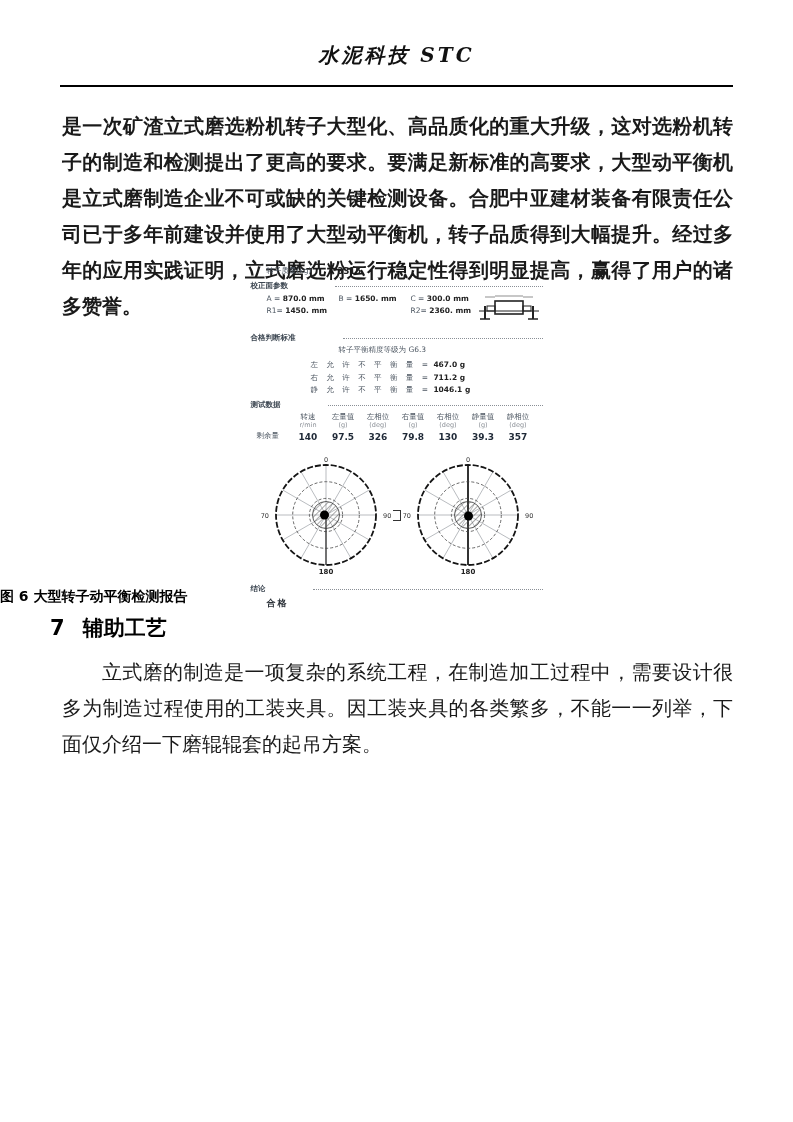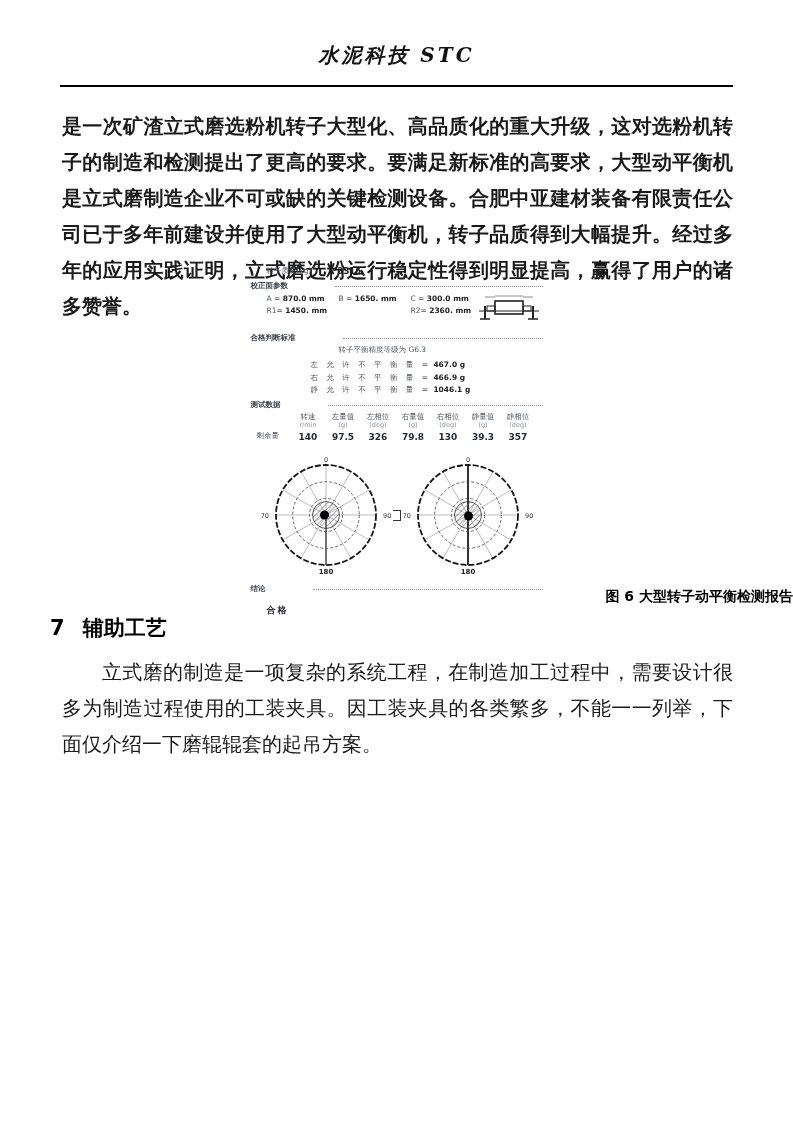--- a/index.html
+++ b/index.html
@@ -18,21 +18,21 @@
   .p1{top:108px;font-weight:bold;}
   .p2{top:654px;}
   .p3{top:760px;}
 
   
   .sec-heading{position:absolute;top:614px;left:50px;font-family:"DejaVu Sans","Liberation Sans",sans-serif;
         font-weight:bold;font-size:21px;color:#000;}
   .sec-heading .num{margin-right:18px;}
 
   
-  .fig-caption{position:absolute;top:588px;left:0;right:0;text-align:right;
+  .fig-caption{position:absolute;top:588px;left:0;right:0;text-align:left;
         font-family:"DejaVu Sans","Liberation Sans",sans-serif;font-weight:bold;font-size:14px;color:#000;}
 
   
   .report{position:absolute;top:266px;left:50%;transform:translateX(-50%);width:292px;
         font-family:"DejaVu Sans","Liberation Sans",sans-serif;font-size:7.5px;color:#4b5560;}
   .report .mass-row{padding-left:16px;margin-bottom:5px;display:flex;align-items:flex-start;}
   .report .mass-row .val{margin-left:26px;font-weight:bold;color:#222;font-size:8.5px;}
   .sect{display:flex;align-items:center;margin:3px 0 2px 0;gap:44px;}
   .sect .lbl{font-weight:bold;color:#3d4752;white-space:nowrap;}
   .sect .dots{flex:1;border-bottom:1px dotted #8a8f96;margin-left:3px;height:1px;}
@@ -47,21 +47,21 @@
   .standard .uline .sp{letter-spacing:3px;}
   .standard .uline b{color:#222;letter-spacing:0;}
   .dtable{display:flex;padding-left:6px;margin-top:2px;}
   .dtable .rowlab{width:34px;align-self:flex-end;padding-bottom:1px;color:#4b5560;}
   .dtable .col{width:35px;text-align:center;}
   .dtable .cname{color:#4b5560;}
   .dtable .cunit{color:#8a8f96;font-size:6.5px;line-height:7px;}
   .dtable .cval{font-weight:bold;color:#1f2937;font-size:9px;margin-top:3px;}
   .charts{display:flex;justify-content:center;align-items:center;margin-top:14px;}
   .between-mark{width:7px;height:9px;border:1.5px solid #333;border-left:none;margin:0 1px;}
-  .verdict{padding-left:16px;font-weight:bold;color:#2b3138;font-size:9px;margin-top:10px;letter-spacing:2px;}
+  .verdict{padding-left:16px;font-weight:bold;color:#2b3138;font-size:9px;margin-top:3px;letter-spacing:2px;}
   .concl{margin-top:8px;}
 
   
   .footer-rule{position:absolute;top:1049px;left:60px;right:60px;height:3px;background:#000;border-radius:2px;}
   .footer-row{position:absolute;top:1056px;left:60px;right:60px;height:18px;
         font-family:"DejaVu Sans","Liberation Sans",sans-serif;font-size:13px;color:#111;}
   .footer-page{position:absolute;left:15px;right:0;text-align:center;font-weight:bold;}
   .footer-issue{position:absolute;right:2px;}
   svg text{font-family:"DejaVu Sans","Liberation Sans",sans-serif;}
 </style>
@@ -117,21 +117,21 @@
       <span class="lbl">合格判断标准</span>
       <span class="dots"></span>
     </div>
 
     <div class="standard">
       <div class="grade">转子平衡精度等级为 G6.3</div>
       <div class="uline">
         <span class="sp">左 允 许 不 平 衡 量 =</span> <b>467.0 g</b>
       </div>
       <div class="uline">
-        <span class="sp">右 允 许 不 平 衡 量 =</span> <b>466.9 g</b>
+        <span class="sp">右 允 许 不 平 衡 量 =</span> <b>711.2 g</b>
       </div>
       <div class="uline">
         <span class="sp">静 允 许 不 平 衡 量 =</span> <b>1046.1 g</b>
       </div>
     </div>
 
     <div class="sect">
       <span class="lbl">测试数据</span>
       <span class="dots"></span>
     </div>

